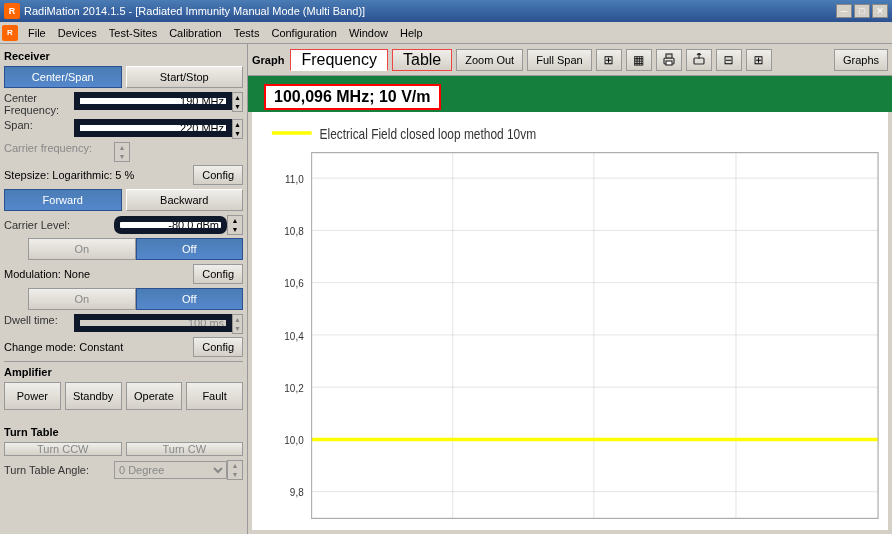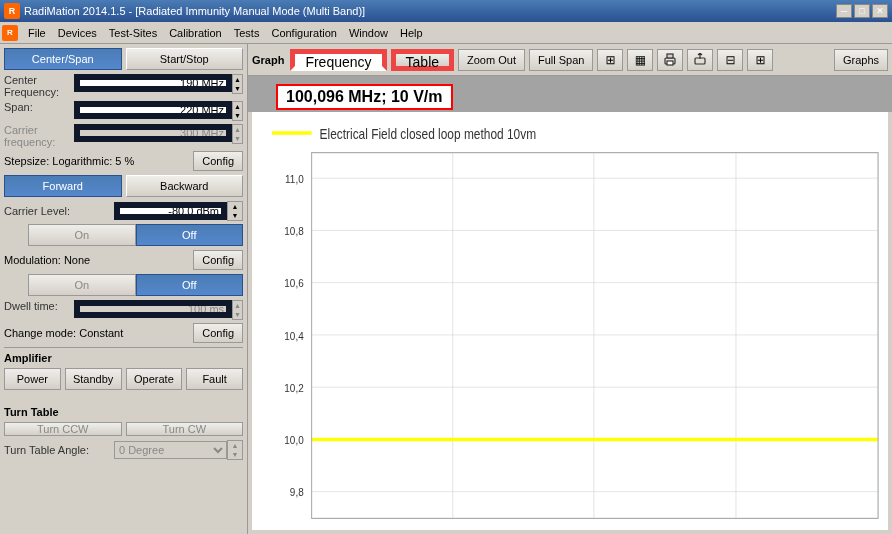--- a/index.html
+++ b/index.html
@@ -215,21 +215,21 @@
     }
 
     .amplifier-section { margin-top: 4px; }
     .amplifier-btns {
       display: flex;
       gap: 4px;
       margin-bottom: 4px;
     }
     .amp-btn {
       flex: 1;
-      height: 22px;
+      height: 28px;
       background: linear-gradient(to bottom, #f0eeea, #d4d0c8);
       border: 1px solid #999;
       font-size: 11px;
       cursor: pointer;
     }
 
     .turntable-section { margin-top: 16px; }
     .turntable-btns {
       display: flex;
       gap: 4px;
@@ -280,22 +280,22 @@
     .graph-label {
       font-size: 11px;
       font-weight: bold;
       margin-right: 2px;
     }
 
     .tab-btn {
       height: 22px;
       padding: 0 10px;
       background: linear-gradient(to bottom, #f0eeea, #d4d0c8);
-      border: 5px solid #ef4444;
-      font-size: 14px;
+      border: 1px solid #ef4444;
+      font-size: 16px;
       cursor: pointer;
     }
     .tab-btn-active {
       background: white;
       border-bottom-color: white;
     }
 
     .toolbar-btn {
       height: 22px;
       padding: 0 8px;
@@ -336,22 +336,22 @@
     }
 
     .graph-area {
       flex: 1;
       position: relative;
       background: white;
       margin: 0 4px 4px 4px;
     }
 
     .graph-header {
-      background: #a3a3a3;
-      padding: 4px 8px 0 20px;
+      background: #15803d;
+      padding: 4px 8px 0 8px;
     }
   </style>
 </head>
 <body>
 
 <div class="title-bar">
   <div class="title-bar-icon">
     <span>R</span>
   </div>
   <span class="title-bar-text">RadiMation 2014.1.5 - [Radiated Immunity Manual Mode (Multi Band)]</span>
@@ -372,20 +372,21 @@
   <span class="menu-item">Calibration</span>
   <span class="menu-item">Tests</span>
   <span class="menu-item">Configuration</span>
   <span class="menu-item">Window</span>
   <span class="menu-item">Help</span>
 </div>
 
 <div class="main-area">
 
   <div class="left-panel">
+    <div class="section-title">Receiver</div>
 
     <div class="btn-row">
       <button class="win-btn win-btn-active">Center/Span</button>
       <button class="win-btn">Start/Stop</button>
     </div>
 
     <div class="field-row">
       <span class="field-label">Center Frequency:</span>
       <input class="field-input" value="190 MHz" style="">
       <div class="spin-btn">
@@ -398,40 +399,39 @@
       <span class="field-label">Span:</span>
       <input class="field-input" value="220 MHz" style="">
       <div class="spin-btn">
         <div class="spin-up">▲</div>
         <div class="spin-down">▼</div>
       </div>
     </div>
 
     <div class="field-row">
       <span class="field-label field-label-gray">Carrier frequency:</span>
-      <input class="field-input field-input-gray" value="300 MHz" disabled="" style="">
       <div class="spin-btn" style="color:#888;">
         <div class="spin-up">▲</div>
         <div class="spin-down">▼</div>
       </div>
     </div>
 
     <div class="stepsize-row">
       <span class="stepsize-label">Stepsize: Logarithmic: 5 %</span>
       <button class="config-btn">Config</button>
     </div>
 
     <div class="btn-row">
       <button class="win-btn win-btn-active">Forward</button>
       <button class="win-btn">Backward</button>
     </div>
 
     <div class="carrier-row">
       <span class="field-label">Carrier Level:</span>
-      <input class="field-input" style="width: 80px;" value="-80,0 dBm">
+      <input class="field-input" style="width: 80px; border-radius: 7px;" value="-80,0 dBm">
       <div class="spin-btn">
         <div class="spin-up">▲</div>
         <div class="spin-down">▼</div>
       </div>
     </div>
 
     <div class="on-off-group">
       <button class="on-btn">On</button>
       <button class="off-btn-active">Off</button>
     </div>

